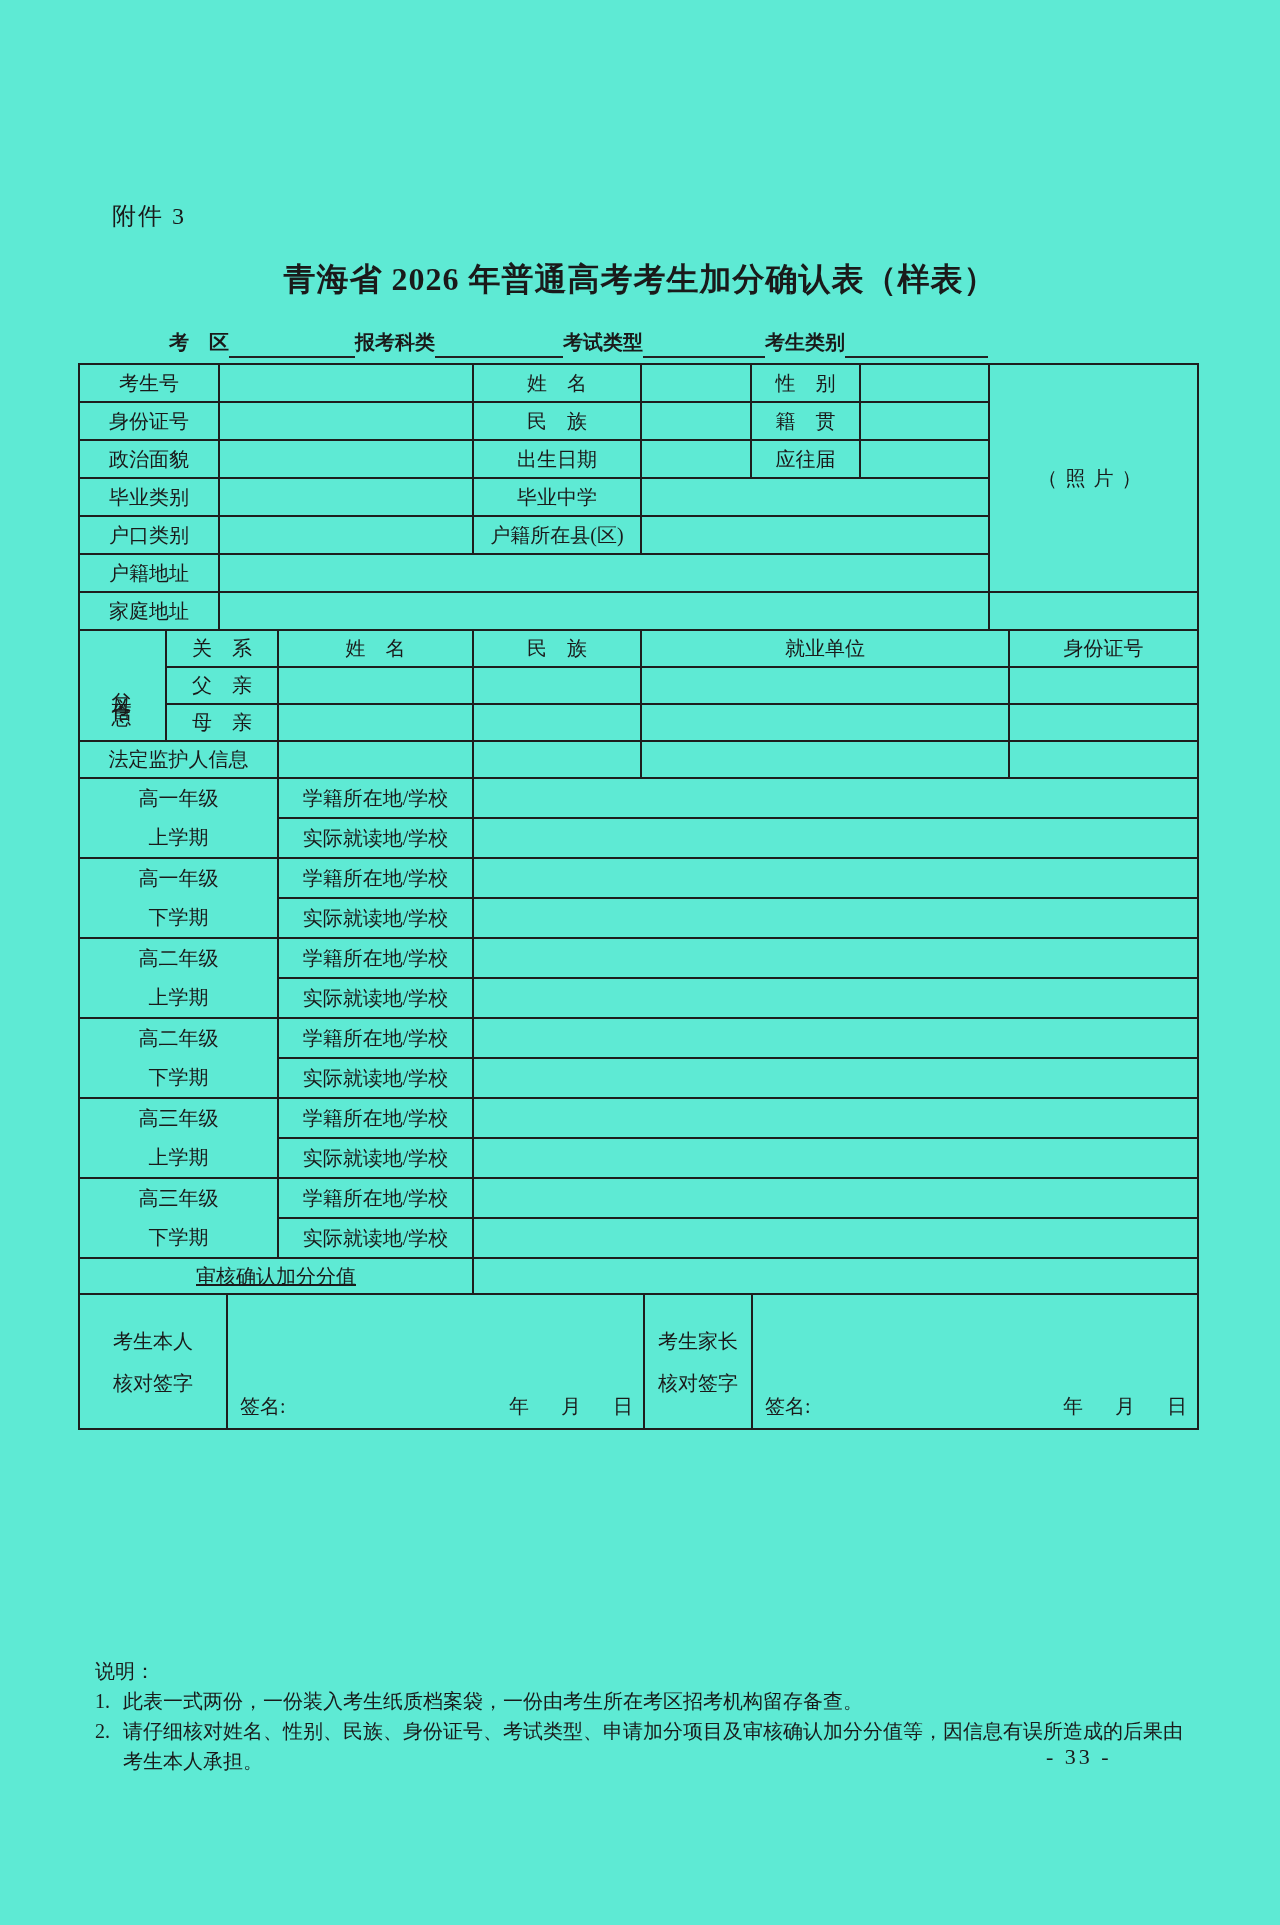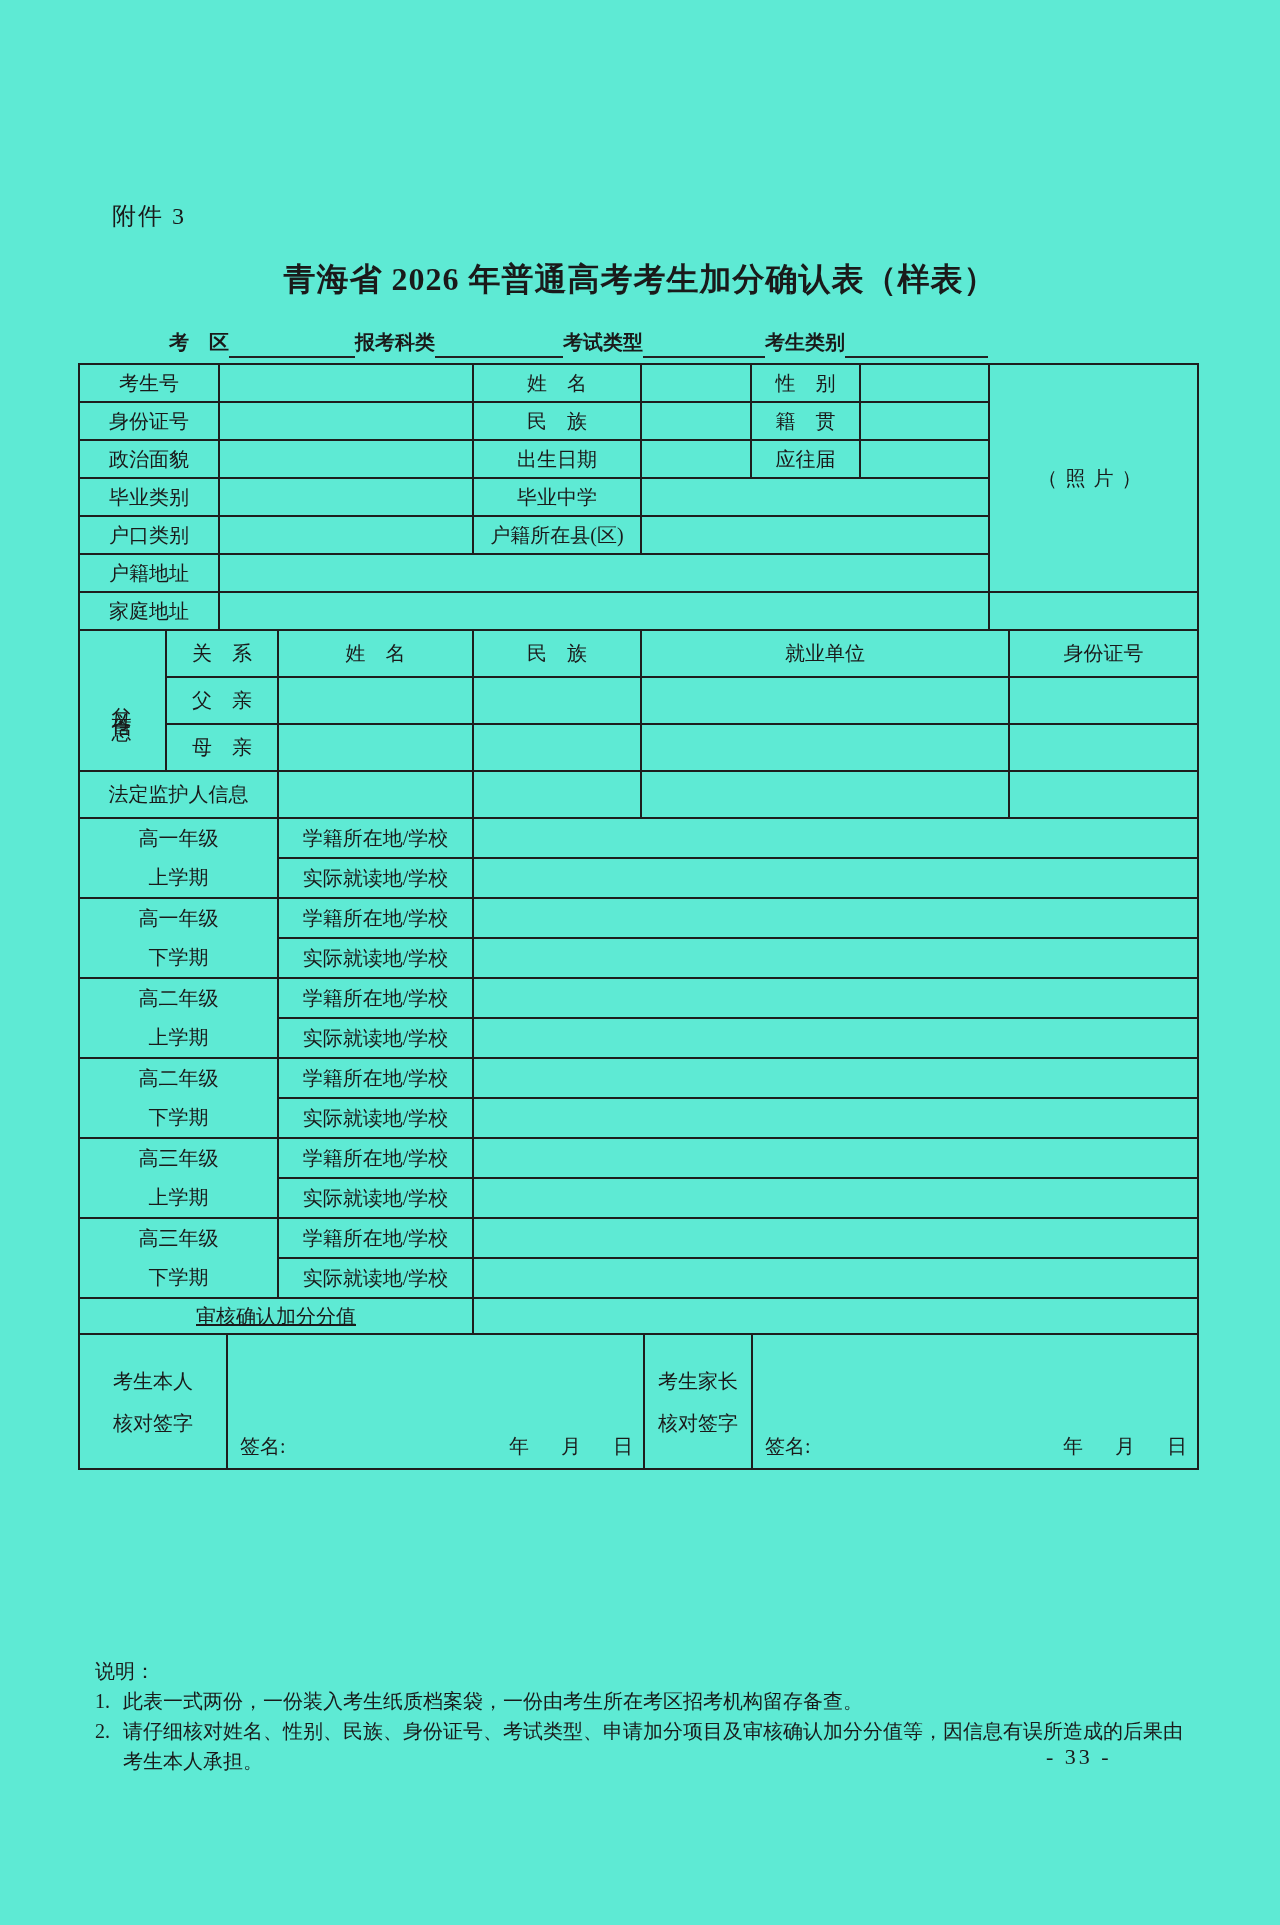--- a/index.html
+++ b/index.html
@@ -63,21 +63,21 @@
   table.sec + table.sec { margin-top: -2px; }
   td {
     border: 2px solid #1e1e1e;
     font-size: 20px;
     text-align: center;
     vertical-align: middle;
     padding: 0;
     overflow: hidden;
   }
   .secA tr { height: 38px; }
-  .secB tr { height: 47px; padding-left: 28px; }
+  .secB tr { height: 37px; padding-left: 28px; }
   .secC tr, .secD tr { height: 39px; }
   .secE tr { height: 36px; text-decoration: underline; }
   .secF tr { height: 117px; }
   .secG tr { height: 135px; }
 
   td.vert {
     writing-mode: vertical-rl;
     text-orientation: upright;
     letter-spacing: 5px;
     font-size: 20px;

